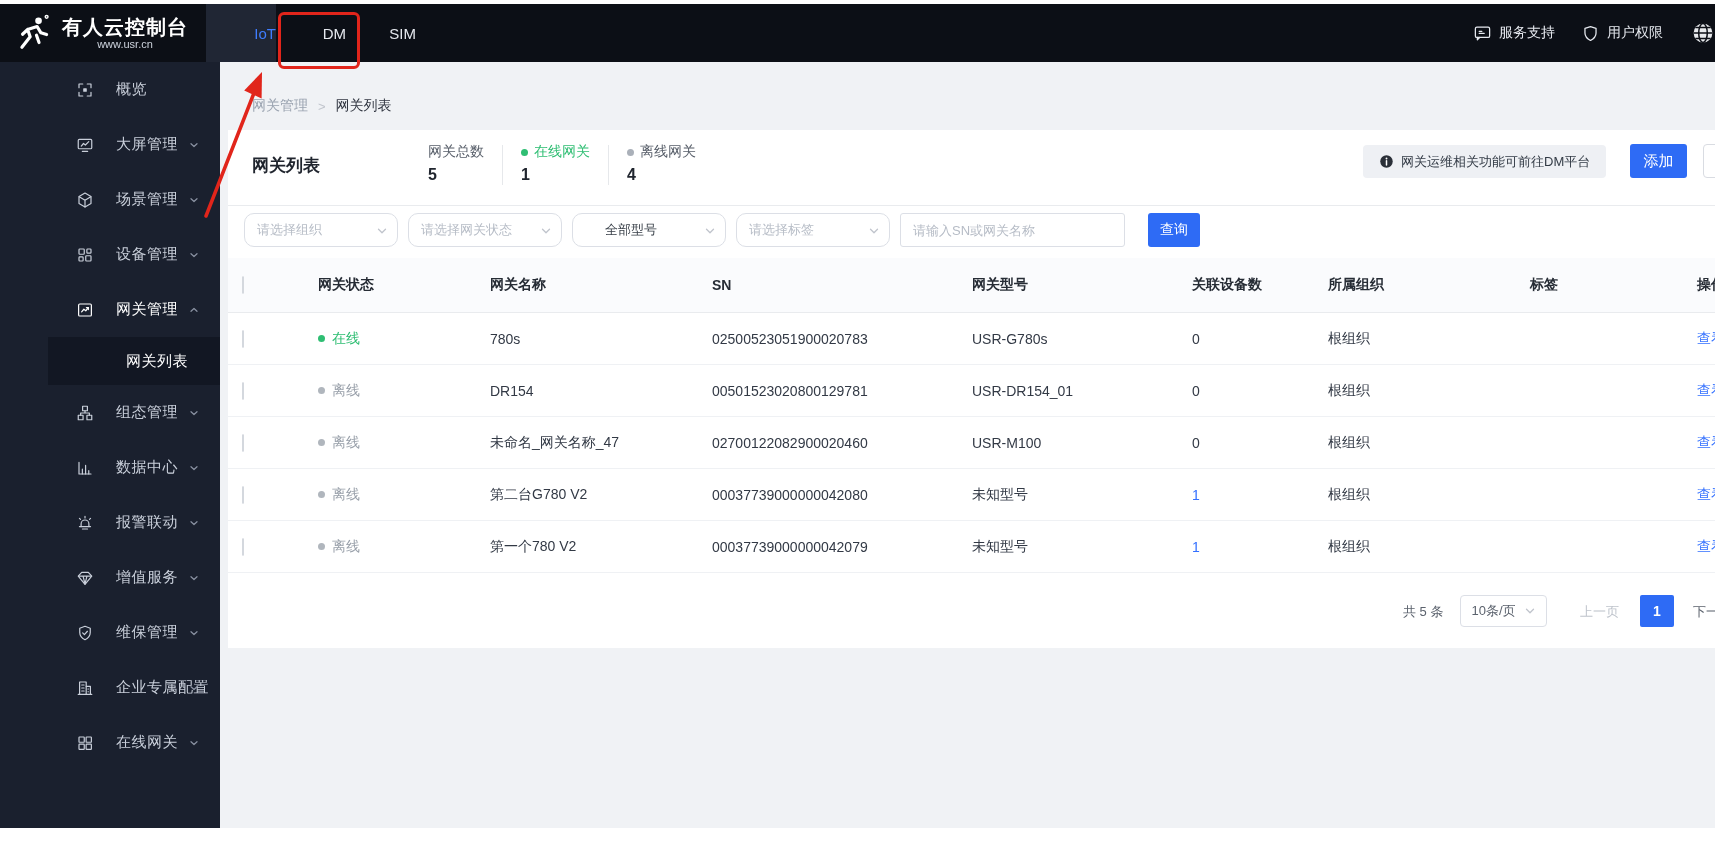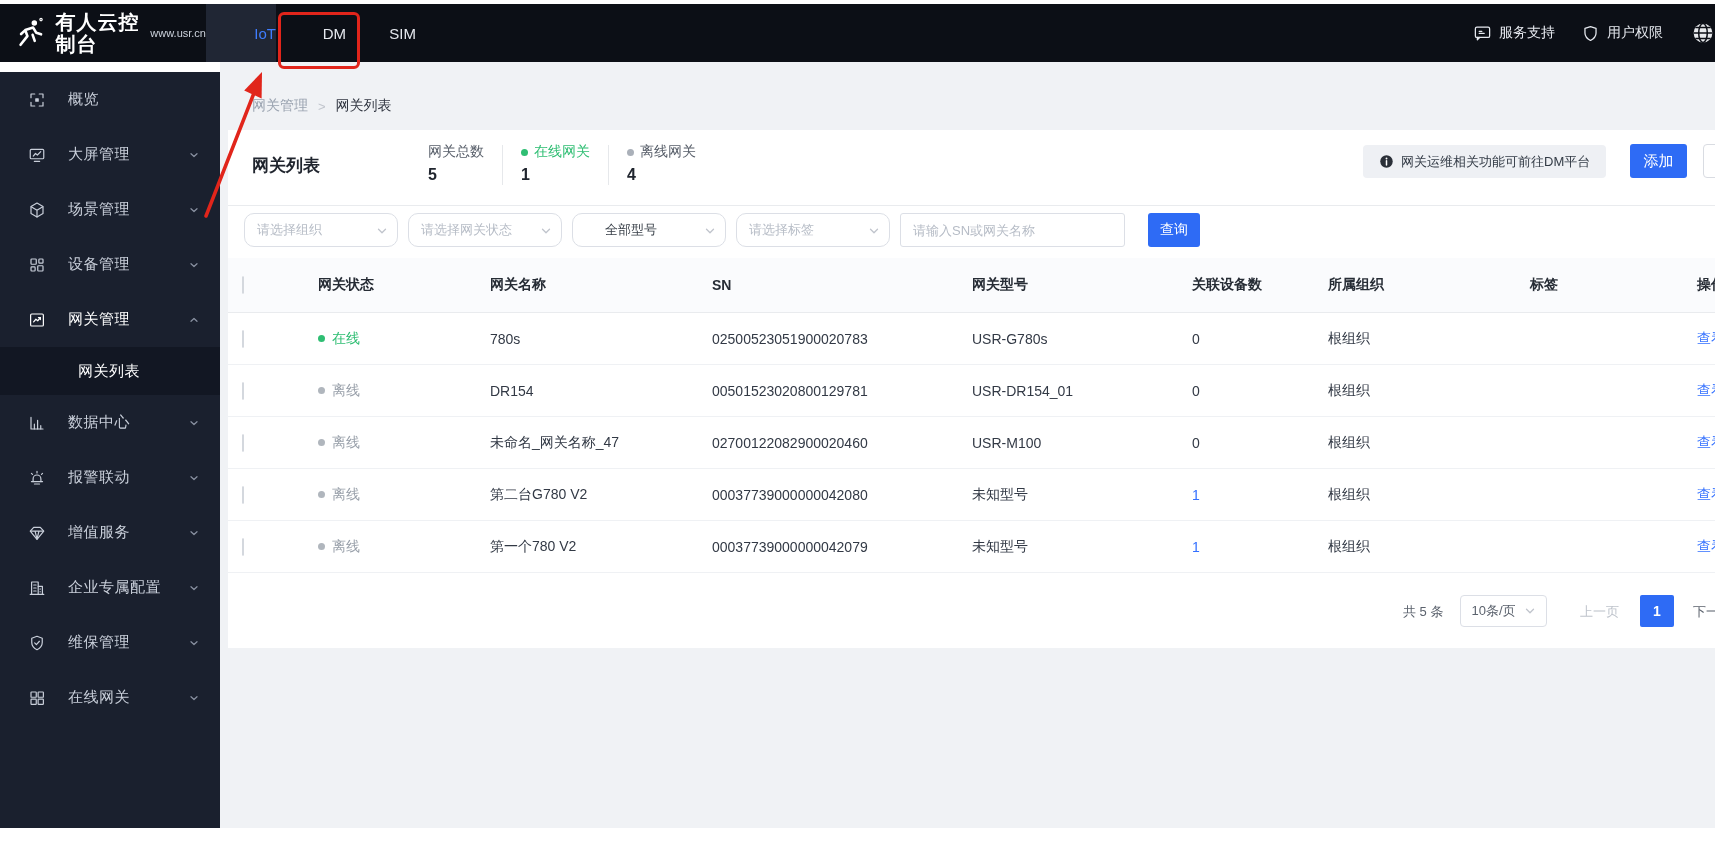--- a/index.html
+++ b/index.html
@@ -4,33 +4,33 @@
 <style>
   * { margin:0; padding:0; box-sizing:border-box; }
   html,body { width:1715px; height:842px; background:#ffffff; }
   body { font-family:"Liberation Sans","DejaVu Sans",sans-serif; }
   #page { position:relative; width:1715px; height:842px; overflow:hidden; background:#ffffff; }
 
   
   #topbar { position:absolute; left:0; top:4px; width:1715px; height:58px; background:#0c0f16; display:flex; align-items:center; }
   .logo-wrap { display:flex; align-items:center; gap:10px; padding-left:14px; width:206px; }
   .logo-mark { width:38px; height:38px; color:#ffffff; }
-  .logo-txt { display:flex; flex-direction:row; align-items:center; }
+  .logo-txt { display:flex; flex-direction:column; align-items:center; }
   .logo-title { color:#ffffff; font-size:20px; font-weight:bold; letter-spacing:1px; line-height:22px; }
   .logo-sub { color:#cdd3dd; font-size:11px; line-height:13px; }
   .top-tabs { display:flex; height:58px; }
   .top-tab { width:70px; height:58px; display:flex; align-items:center; justify-content:flex-end; font-size:15px; color:#e6e9ef; cursor:pointer; }
   .top-tab.active { background:#202634; color:#3f7dff; }
   .top-right { margin-left:auto; display:flex; align-items:center; gap:26px; padding-right:0; color:#e6e9ef; }
   .top-link { display:flex; align-items:center; gap:7px; font-size:14px; cursor:pointer; }
   .top-ic { width:19px; height:19px; color:#e6e9ef; }
   .globe-ic { width:24px; height:24px; color:#e8eaed; margin-left:2px; }
 
   
-  #sidebar { position:absolute; left:0; top:72px; width:220px; height:766px; background:#1a202e; overflow:hidden; }
+  #sidebar { position:absolute; left:0; top:62px; width:220px; height:766px; background:#1a202e; overflow:hidden;padding-left:48px; }
   .side-item { position:relative; height:55px; display:flex; align-items:center; cursor:pointer; color:#c9cfda; }
   .side-item .s-ic { position:absolute; left:28px; width:18px; height:18px; color:#c9cfda; }
   .side-item .s-lbl { position:absolute; left:68px; font-size:15px; letter-spacing:0.5px; }
   .side-item .s-chev { position:absolute; right:20px; width:12px; height:12px; color:#8b93a3; transition:transform .2s; }
   .side-item.expanded .s-chev { transform:rotate(180deg); }
   .side-item.expanded, .side-item.expanded .s-ic { color:#ffffff; }
   .side-sub { height:48px; display:flex; align-items:center; background:#121723; color:#ffffff; cursor:pointer; }
   .side-sub .s-lbl { padding-left:78px; font-size:15px; letter-spacing:0.5px; }
 
   
@@ -219,20 +219,34 @@
         <svg class="s-chev" viewBox="0 0 24 24" fill="none" stroke="currentColor" stroke-width="2.4" stroke-linecap="round" stroke-linejoin="round">
           <path d="M6 9.5l6 5.5 6-5.5"></path>
         </svg>
       </div>
       <div class="side-sub active">
         <span class="s-lbl">网关列表</span>
       </div>
       <div class="side-item">
         <span class="s-ic">
           <svg viewBox="0 0 24 24" fill="none" stroke="currentColor" stroke-width="1.6" stroke-linecap="round" stroke-linejoin="round" style="width:100%;height:100%">
+            <rect x="8.8" y="3" width="6.4" height="6"></rect>
+            <rect x="3" y="15" width="6.4" height="6"></rect>
+            <rect x="14.6" y="15" width="6.4" height="6"></rect>
+            <path d="M12 9v3M12 12H6.2v3M12 12h5.8v3"></path>
+          </svg>
+        </span>
+        <span class="s-lbl">组态管理</span>
+        <svg class="s-chev" viewBox="0 0 24 24" fill="none" stroke="currentColor" stroke-width="2.4" stroke-linecap="round" stroke-linejoin="round">
+          <path d="M6 9.5l6 5.5 6-5.5"></path>
+        </svg>
+      </div>
+      <div class="side-item">
+        <span class="s-ic">
+          <svg viewBox="0 0 24 24" fill="none" stroke="currentColor" stroke-width="1.6" stroke-linecap="round" stroke-linejoin="round" style="width:100%;height:100%">
             <path d="M4 4.5V20h16"></path>
             <path d="M8.5 20v-6.5M12.8 20V8.5M17 20v-4.5"></path>
           </svg>
         </span>
         <span class="s-lbl">数据中心</span>
         <svg class="s-chev" viewBox="0 0 24 24" fill="none" stroke="currentColor" stroke-width="2.4" stroke-linecap="round" stroke-linejoin="round">
           <path d="M6 9.5l6 5.5 6-5.5"></path>
         </svg>
       </div>
       <div class="side-item">
@@ -249,46 +263,46 @@
         </svg>
       </div>
       <div class="side-item">
         <span class="s-ic">
           <svg viewBox="0 0 24 24" fill="none" stroke="currentColor" stroke-width="1.6" stroke-linecap="round" stroke-linejoin="round" style="width:100%;height:100%">
             <path d="M7.6 4.5h8.8L21 9.6 12 20.6 3 9.6z"></path>
             <path d="M3.6 9.6h16.8M9.4 9.6l2.6 10.4 2.6-10.4"></path>
           </svg>
         </span>
         <span class="s-lbl">增值服务</span>
+        <svg class="s-chev" viewBox="0 0 24 24" fill="none" stroke="currentColor" stroke-width="2.4" stroke-linecap="round" stroke-linejoin="round">
+          <path d="M6 9.5l6 5.5 6-5.5"></path>
+        </svg>
+      </div>
+      <div class="side-item">
+        <span class="s-ic">
+          <svg viewBox="0 0 24 24" fill="none" stroke="currentColor" stroke-width="1.6" stroke-linecap="round" stroke-linejoin="round" style="width:100%;height:100%">
+            <path d="M12 3l7 2.6v5.6c0 4.6-2.9 7.6-7 9.8-4.1-2.2-7-5.2-7-9.8V5.6z"></path>
+            <path d="M8.9 11.8l2.3 2.3 4-4.4"></path>
+          </svg>
+        </span>
+        <span class="s-lbl">维保管理</span>
         <svg class="s-chev" viewBox="0 0 24 24" fill="none" stroke="currentColor" stroke-width="2.4" stroke-linecap="round" stroke-linejoin="round">
           <path d="M6 9.5l6 5.5 6-5.5"></path>
         </svg>
       </div>
       <div class="side-item">
         <span class="s-ic">
           <svg viewBox="0 0 24 24" fill="none" stroke="currentColor" stroke-width="1.6" stroke-linecap="round" stroke-linejoin="round" style="width:100%;height:100%">
             <path d="M4.8 20.5V4h8.8v16.5"></path>
             <path d="M13.6 9.8h5.6v10.7"></path>
             <path d="M3 20.5h18"></path>
             <path d="M7.6 8h3.2M7.6 12h3.2M7.6 16h3.2M16.2 13.2v.3M16.2 16.8v.3"></path>
           </svg>
         </span>
         <span class="s-lbl">企业专属配置</span>
-        <svg class="s-chev" viewBox="0 0 24 24" fill="none" stroke="currentColor" stroke-width="2.4" stroke-linecap="round" stroke-linejoin="round">
-          <path d="M6 9.5l6 5.5 6-5.5"></path>
-        </svg>
-      </div>
-      <div class="side-item">
-        <span class="s-ic">
-          <svg viewBox="0 0 24 24" fill="none" stroke="currentColor" stroke-width="1.6" stroke-linecap="round" stroke-linejoin="round" style="width:100%;height:100%">
-            <path d="M12 3l7 2.6v5.6c0 4.6-2.9 7.6-7 9.8-4.1-2.2-7-5.2-7-9.8V5.6z"></path>
-            <path d="M8.9 11.8l2.3 2.3 4-4.4"></path>
-          </svg>
-        </span>
-        <span class="s-lbl">维保管理</span>
         <svg class="s-chev" viewBox="0 0 24 24" fill="none" stroke="currentColor" stroke-width="2.4" stroke-linecap="round" stroke-linejoin="round">
           <path d="M6 9.5l6 5.5 6-5.5"></path>
         </svg>
       </div>
       <div class="side-item">
         <span class="s-ic">
           <svg viewBox="0 0 24 24" fill="none" stroke="currentColor" stroke-width="1.6" stroke-linecap="round" stroke-linejoin="round" style="width:100%;height:100%">
             <rect x="4" y="4" width="7" height="7" rx="0.8"></rect>
             <rect x="13.5" y="4" width="7" height="7" rx="0.8"></rect>
             <rect x="4" y="13.5" width="7" height="7" rx="0.8"></rect>

